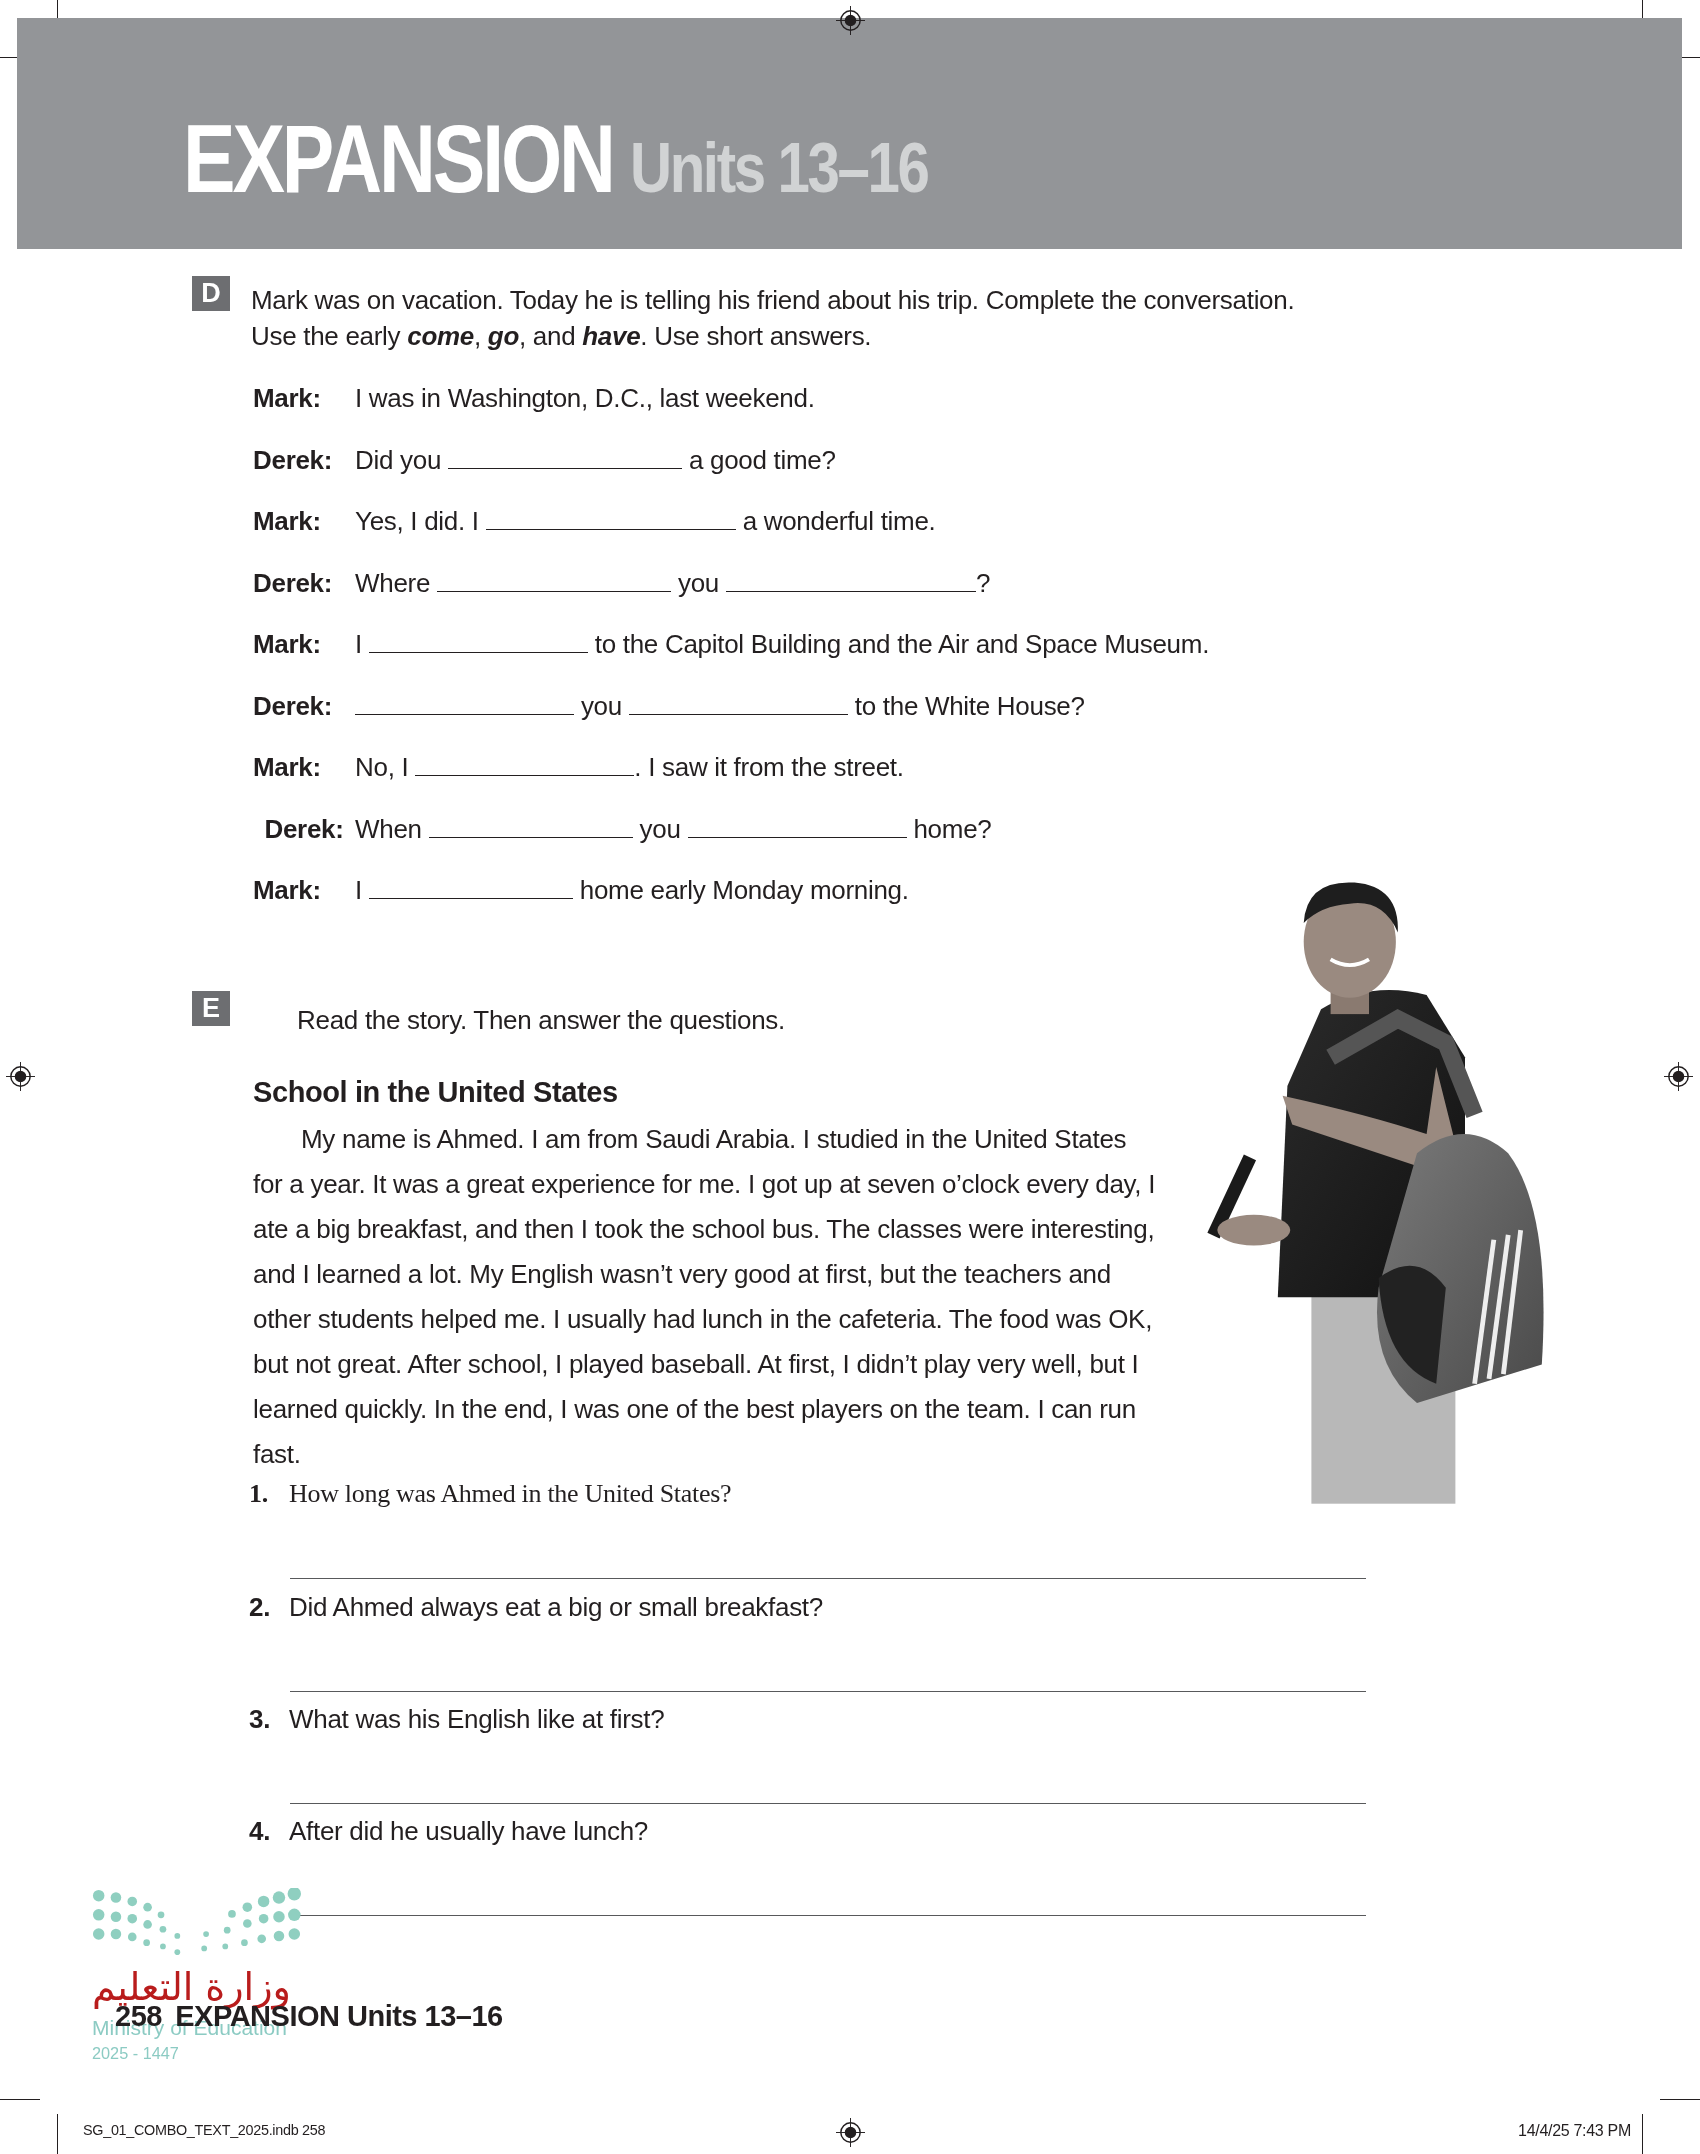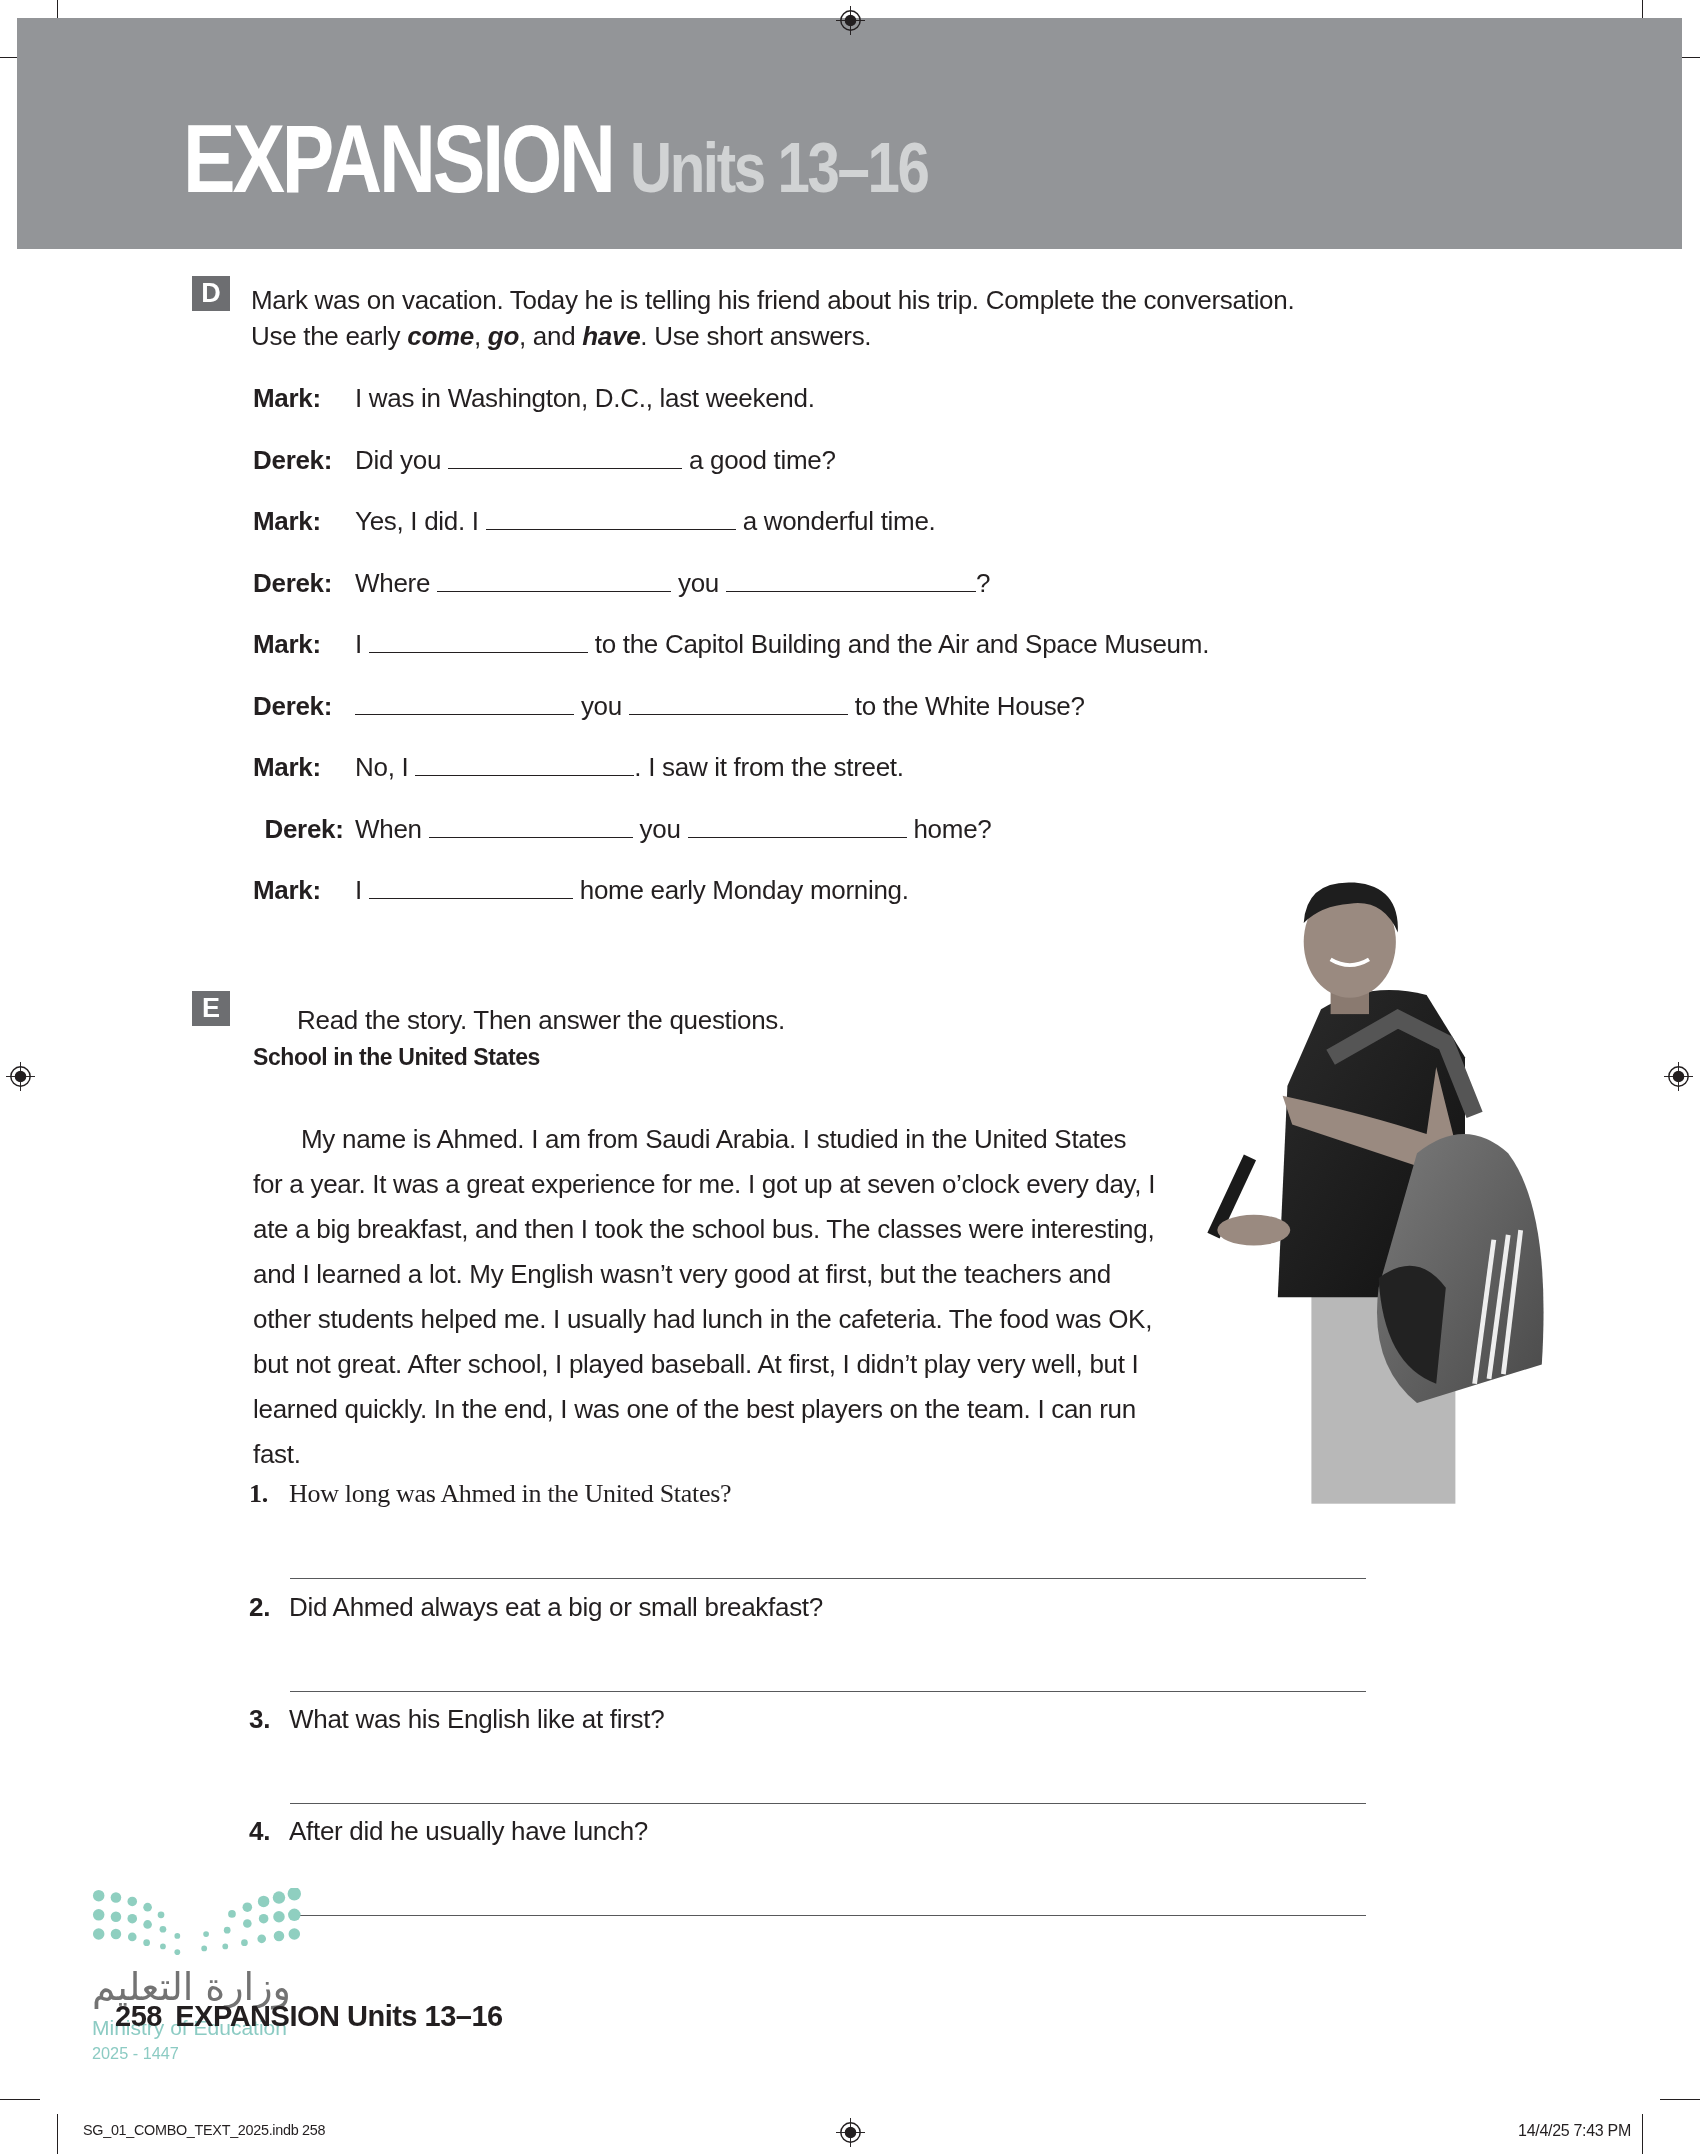--- a/index.html
+++ b/index.html
@@ -24,34 +24,34 @@
             font-weight:700; font-size:27px; text-align:center; line-height:35px; }
 
   .instr { position:absolute; left:251px; font-size:26px; color:#231f20; letter-spacing:-0.3px; }
   .instr b { font-style:italic; font-weight:700; }
 
   
   .dlg-row { position:absolute; left:253px; font-size:26px; white-space:nowrap; letter-spacing:-0.3px; }
   .dlg-row .speaker { display:inline-block; width:102px; font-weight:700; }
   .blank { display:inline-block; border-bottom:1.4px solid #231f20; height:21px; vertical-align:baseline; }
 
-  .story-title { position:absolute; left:253px; top:1044px; font-size:23px; font-weight:700; letter-spacing:-0.4px; }
+  .story-title { position:absolute; left:253px; top:1076px; font-size:29px; font-weight:700; letter-spacing:-0.4px; }
   .story { position:absolute; left:253px; top:1117px; width:903px; font-size:26px; line-height:45px; letter-spacing:-0.3px; }
   .story p { margin:0; text-indent:48px; }
 
   .q { position:absolute; left:249px; font-size:26px; white-space:nowrap; letter-spacing:-0.3px; }
   .q .num { display:inline-block; width:40px; font-weight:700; }
   .ans-line { position:absolute; left:290px; width:1076px; height:0; border-top:1.4px solid #58595b; }
 
   
   .photo { position:absolute; left:1177px; top:865px; width:384px; height:639px; }
 
   
   .logo { position:absolute; left:91px; top:1888px; width:211px; }
-  .logo-ar { position:absolute; left:92px; top:1965px; font-size:38px; color:#737373; font-family:"DejaVu Sans", sans-serif; }
+  .logo-ar { position:absolute; left:92px; top:1965px; font-size:38px; color:#b91c1c; font-family:"DejaVu Sans", sans-serif; }
   .logo-en { position:absolute; left:92px; top:2016px; font-size:21px; color:#8ccbc3; }
   .logo-year { position:absolute; left:92px; top:2044px; font-size:16.3px; color:#8ccbc3; }
 
   .folio { position:absolute; left:115px; top:2000px; font-size:29px; font-weight:700; white-space:nowrap; letter-spacing:-0.5px; }
   .folio .pg { margin-right:13.4px; }
 
   .slug-left { position:absolute; left:83px; top:2122px; font-size:14.4px; letter-spacing:-0.3px; }
   .slug-right { position:absolute; right:69px; top:2122px; font-size:16px; letter-spacing:-0.3px; }
 </style>
 </head>

